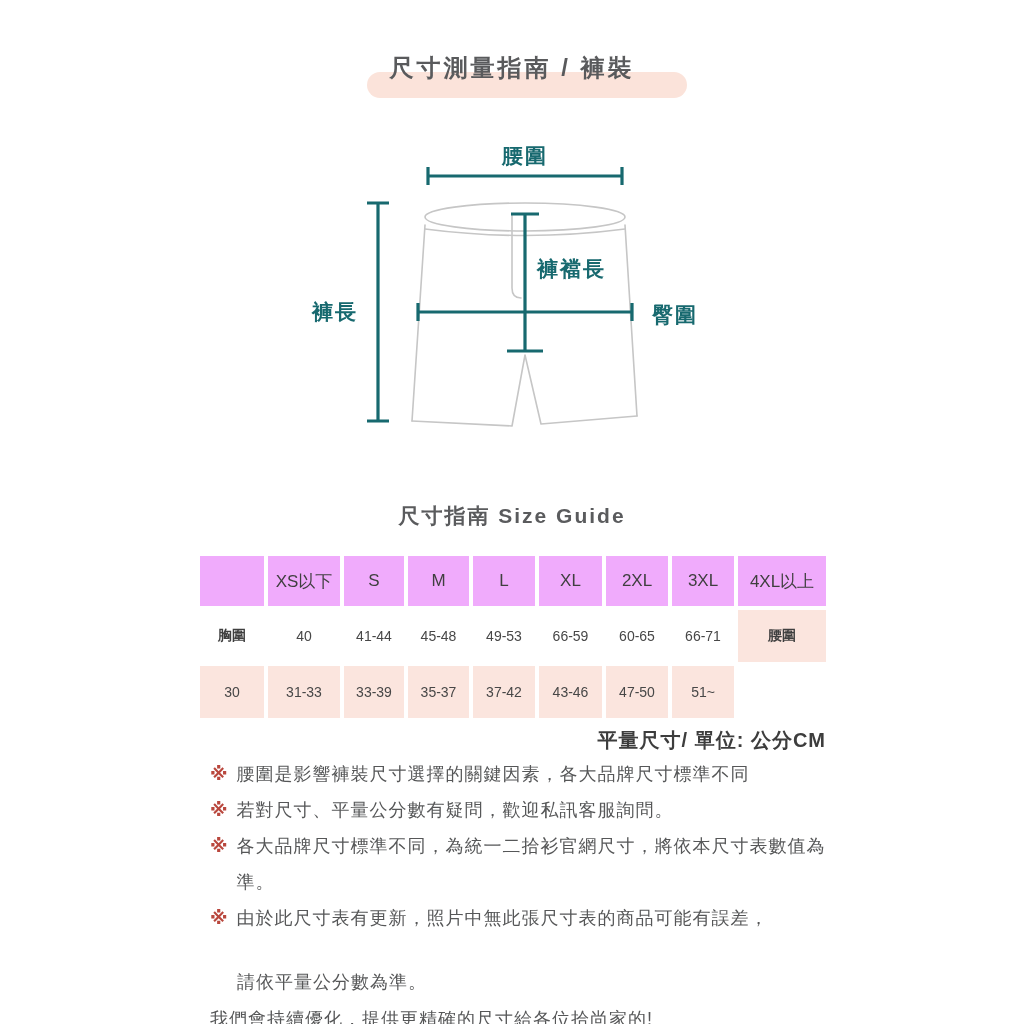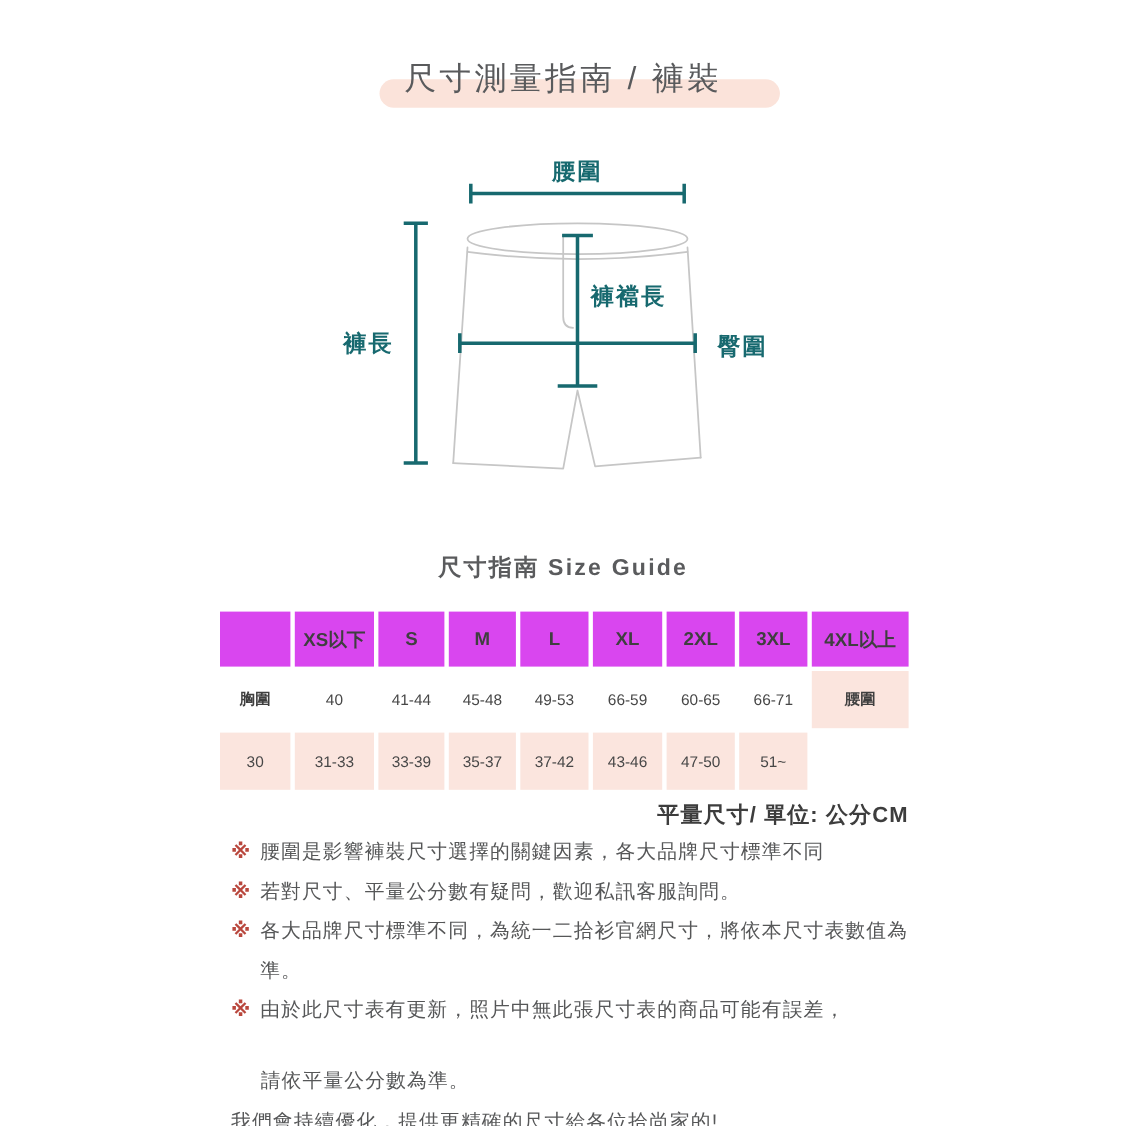--- a/index.html
+++ b/index.html
@@ -3,21 +3,21 @@
 <meta charset="utf-8">
 <style>
   html,body{margin:0;padding:0;background:#fff;}
   .canvas{
     position:relative;width:1024px;height:1024px;background:#ffffff;
     font-family:"Liberation Sans","DejaVu Sans",sans-serif;overflow:hidden;
   }
   
   .title-wrap{position:absolute;top:52px;left:0;width:100%;text-align:center;}
   .title-text{
-    position:relative;display:inline-block;font-size:29px;font-weight:400;
+    position:relative;display:inline-block;font-size:24px;font-weight:700;
     color:#595a5c;letter-spacing:3px;z-index:1;
   }
   .title-pill{
     position:absolute;left:-22px;right:-52px;top:20px;height:26px;
     background:#fbe3da;border-radius:13px;z-index:-1;
   }
   
   .diagram{position:absolute;left:300px;top:130px;width:420px;height:330px;}
   .diagram svg{display:block;}
   .svg-label{fill:#17696f;font-size:21px;font-weight:600;letter-spacing:2px;
@@ -32,21 +32,21 @@
     position:absolute;left:200px;top:556px;width:626px;
     display:grid;
     grid-template-columns:64px 72px 60px 61px 62px 63px 62px 62px 88px;
     grid-template-rows:50px 52px 52px;
     gap:4px;
   }
   .cell{
     display:flex;align-items:center;justify-content:center;
     font-size:14px;color:#474747;
   }
-  .cell.hdr{background:#d946ef;font-size:17px;font-weight:700;color:#3f3f3f;}
+  .cell.hdr{background:#f0abfc;font-size:17px;font-weight:400;color:#3f3f3f;}
   .cell.r1{background:#ffffff;}
   .cell.r2{background:#fbe5de;}
   .cell.rowlabel{font-weight:600;color:#3f3f3f;}
   
   .unit-note{
     position:absolute;left:200px;top:727px;width:626px;text-align:right;
     font-size:20px;color:#3d3d3d;font-weight:600;letter-spacing:1px;
   }
   
   .notes{position:absolute;left:210px;top:756px;width:640px;

